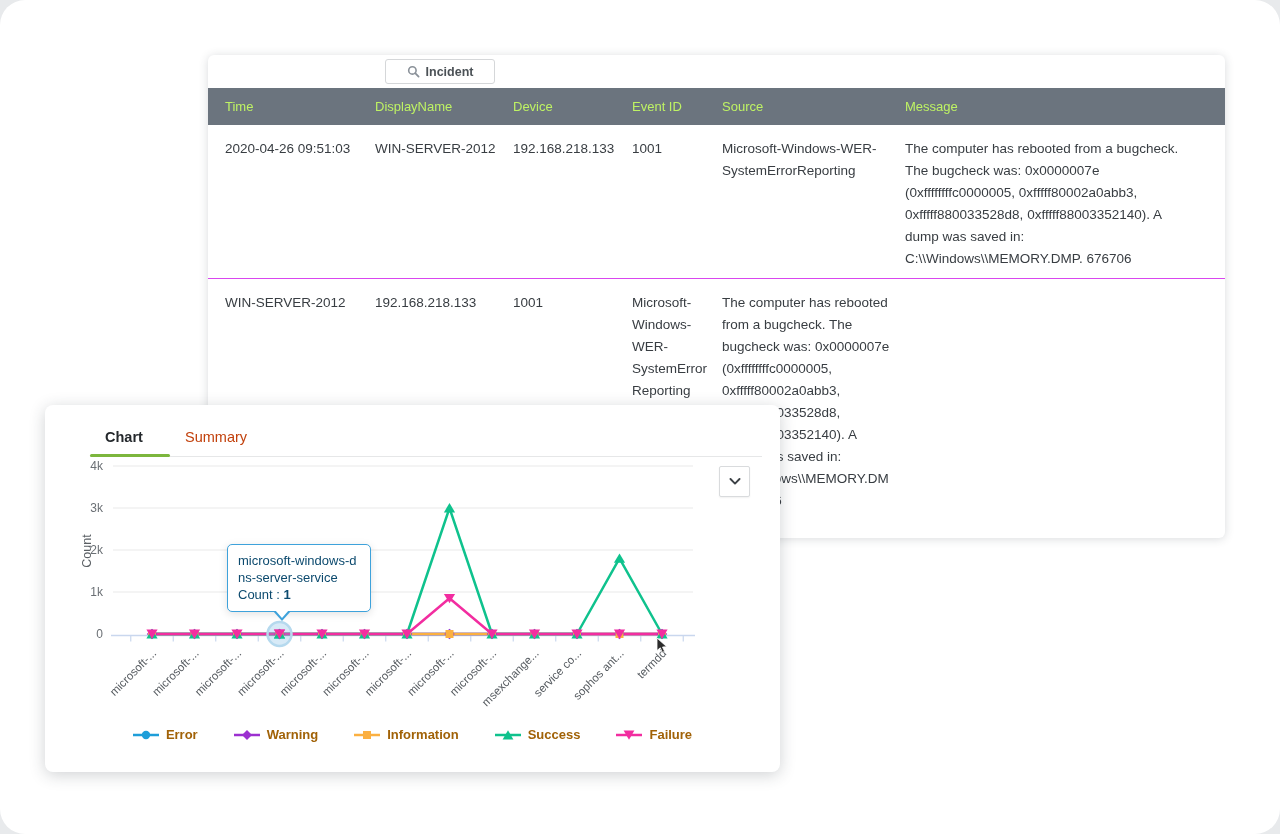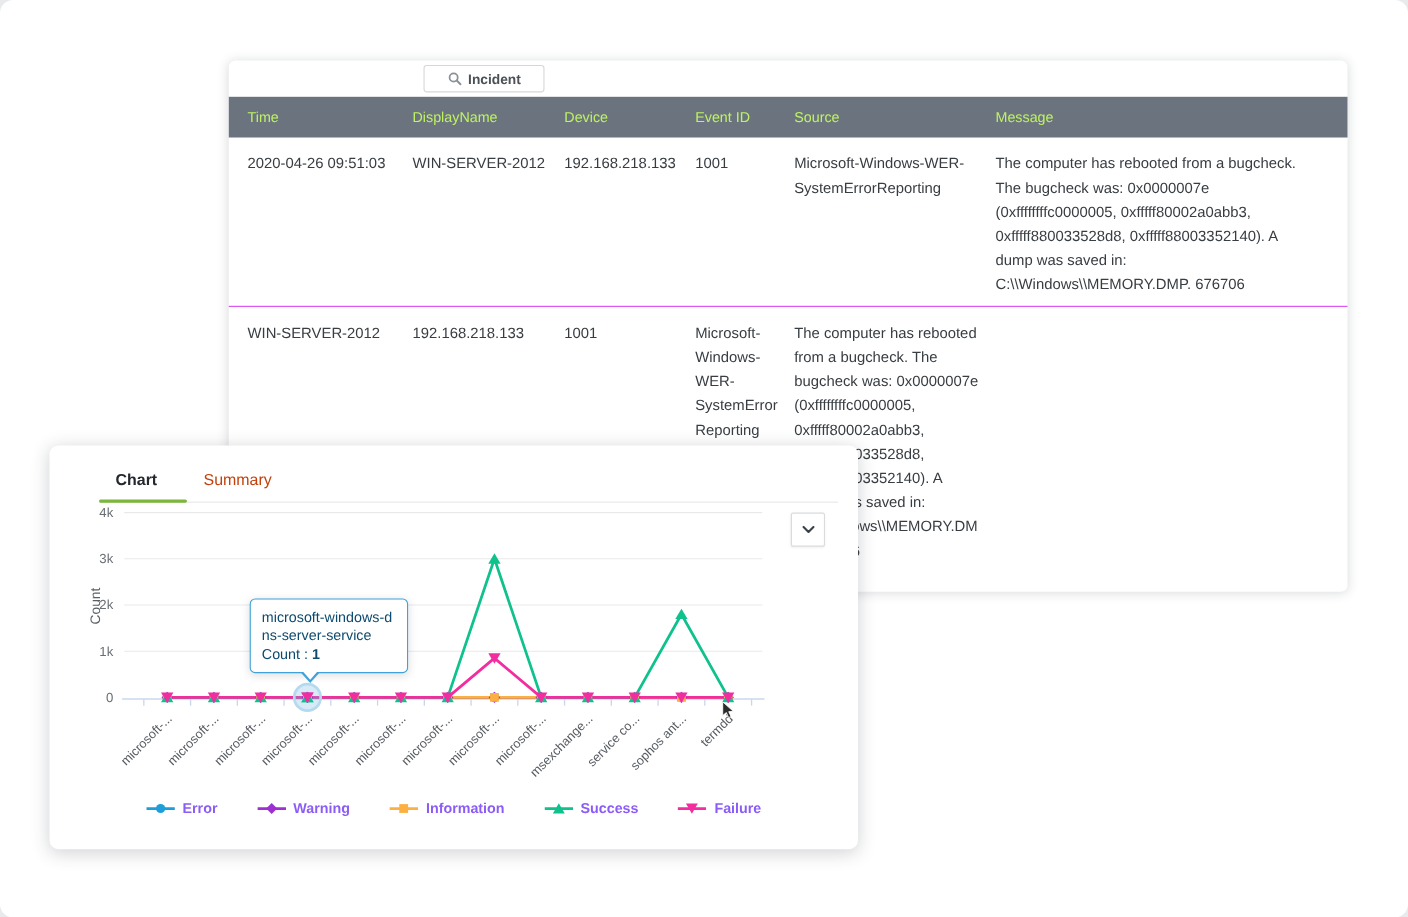--- a/index.html
+++ b/index.html
@@ -1,17 +1,17 @@
 <!DOCTYPE html>
 <html><head>
 <meta charset="utf-8">
 <style>
   html,body{margin:0;padding:0;width:1280px;height:834px;background:#e8eaec;
     font-family:"Liberation Sans",sans-serif;-webkit-font-smoothing:antialiased;}
-  .app{position:absolute;inset:0;background:#ffffff;border-radius:12px;overflow:hidden;}
+  .app{position:absolute;inset:0;background:#ffffff;border-radius:25px;overflow:hidden;}
 
   
   .table-card{position:absolute;left:208px;top:55px;width:1017px;min-height:394px;
     background:#fff;border-radius:6px;box-shadow:0 1px 10px rgba(45,55,65,.18);}
   .incident-btn{position:absolute;left:177px;top:4px;width:108px;height:23px;background:#fff;
     border:1px solid #d5d7d9;border-radius:3px;display:flex;align-items:center;justify-content:center;
     gap:6px;font-size:12.5px;font-weight:600;color:#4b5156;cursor:pointer;}
   .thead{margin-top:33px;height:37px;background:#6b747e;display:grid;
     grid-template-columns:150px 138px 119px 90px 183px 1fr;padding:0 22px 0 17px;
     align-items:center;color:#bef264;font-size:13px;font-weight:400;}
@@ -41,21 +41,21 @@
     line-height:17px;color:#0c4a6e;box-shadow:0 2px 8px rgba(0,0,0,.12);z-index:3;}
   .tt-name{word-break:break-all;}
   .tt-arrow-b{position:absolute;left:45px;bottom:-10px;width:0;height:0;
     border-left:9px solid transparent;border-right:9px solid transparent;border-top:10px solid #3ea2db;}
   .tt-arrow-f{position:absolute;left:47px;bottom:-7px;width:0;height:0;
     border-left:7px solid transparent;border-right:7px solid transparent;border-top:8px solid #fff;}
 
   .legend{position:absolute;left:0;right:0;top:322px;display:flex;justify-content:center;
     gap:36px;align-items:center;}
   .legend-item{display:flex;align-items:center;gap:7px;font-size:13px;font-weight:700;
-    color:#8b5cf6;cursor:pointer;}
+    color:#a16207;cursor:pointer;}
 </style>
 </head>
 <body>
 
 <div class="app">
 
   <div class="table-card">
 
     <div class="incident-btn">
       <svg width="13" height="13" viewBox="0 0 13 13">

